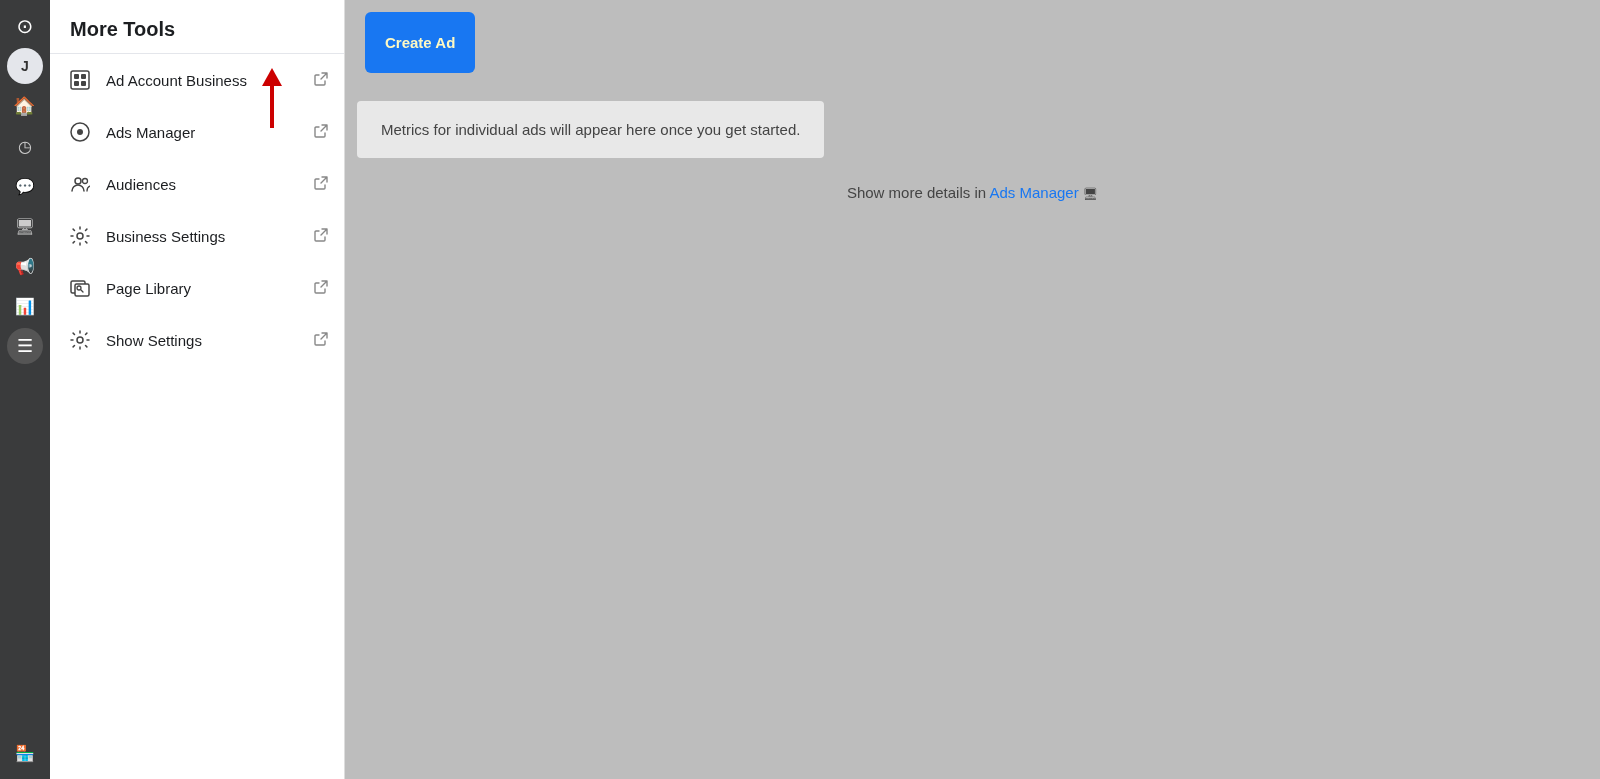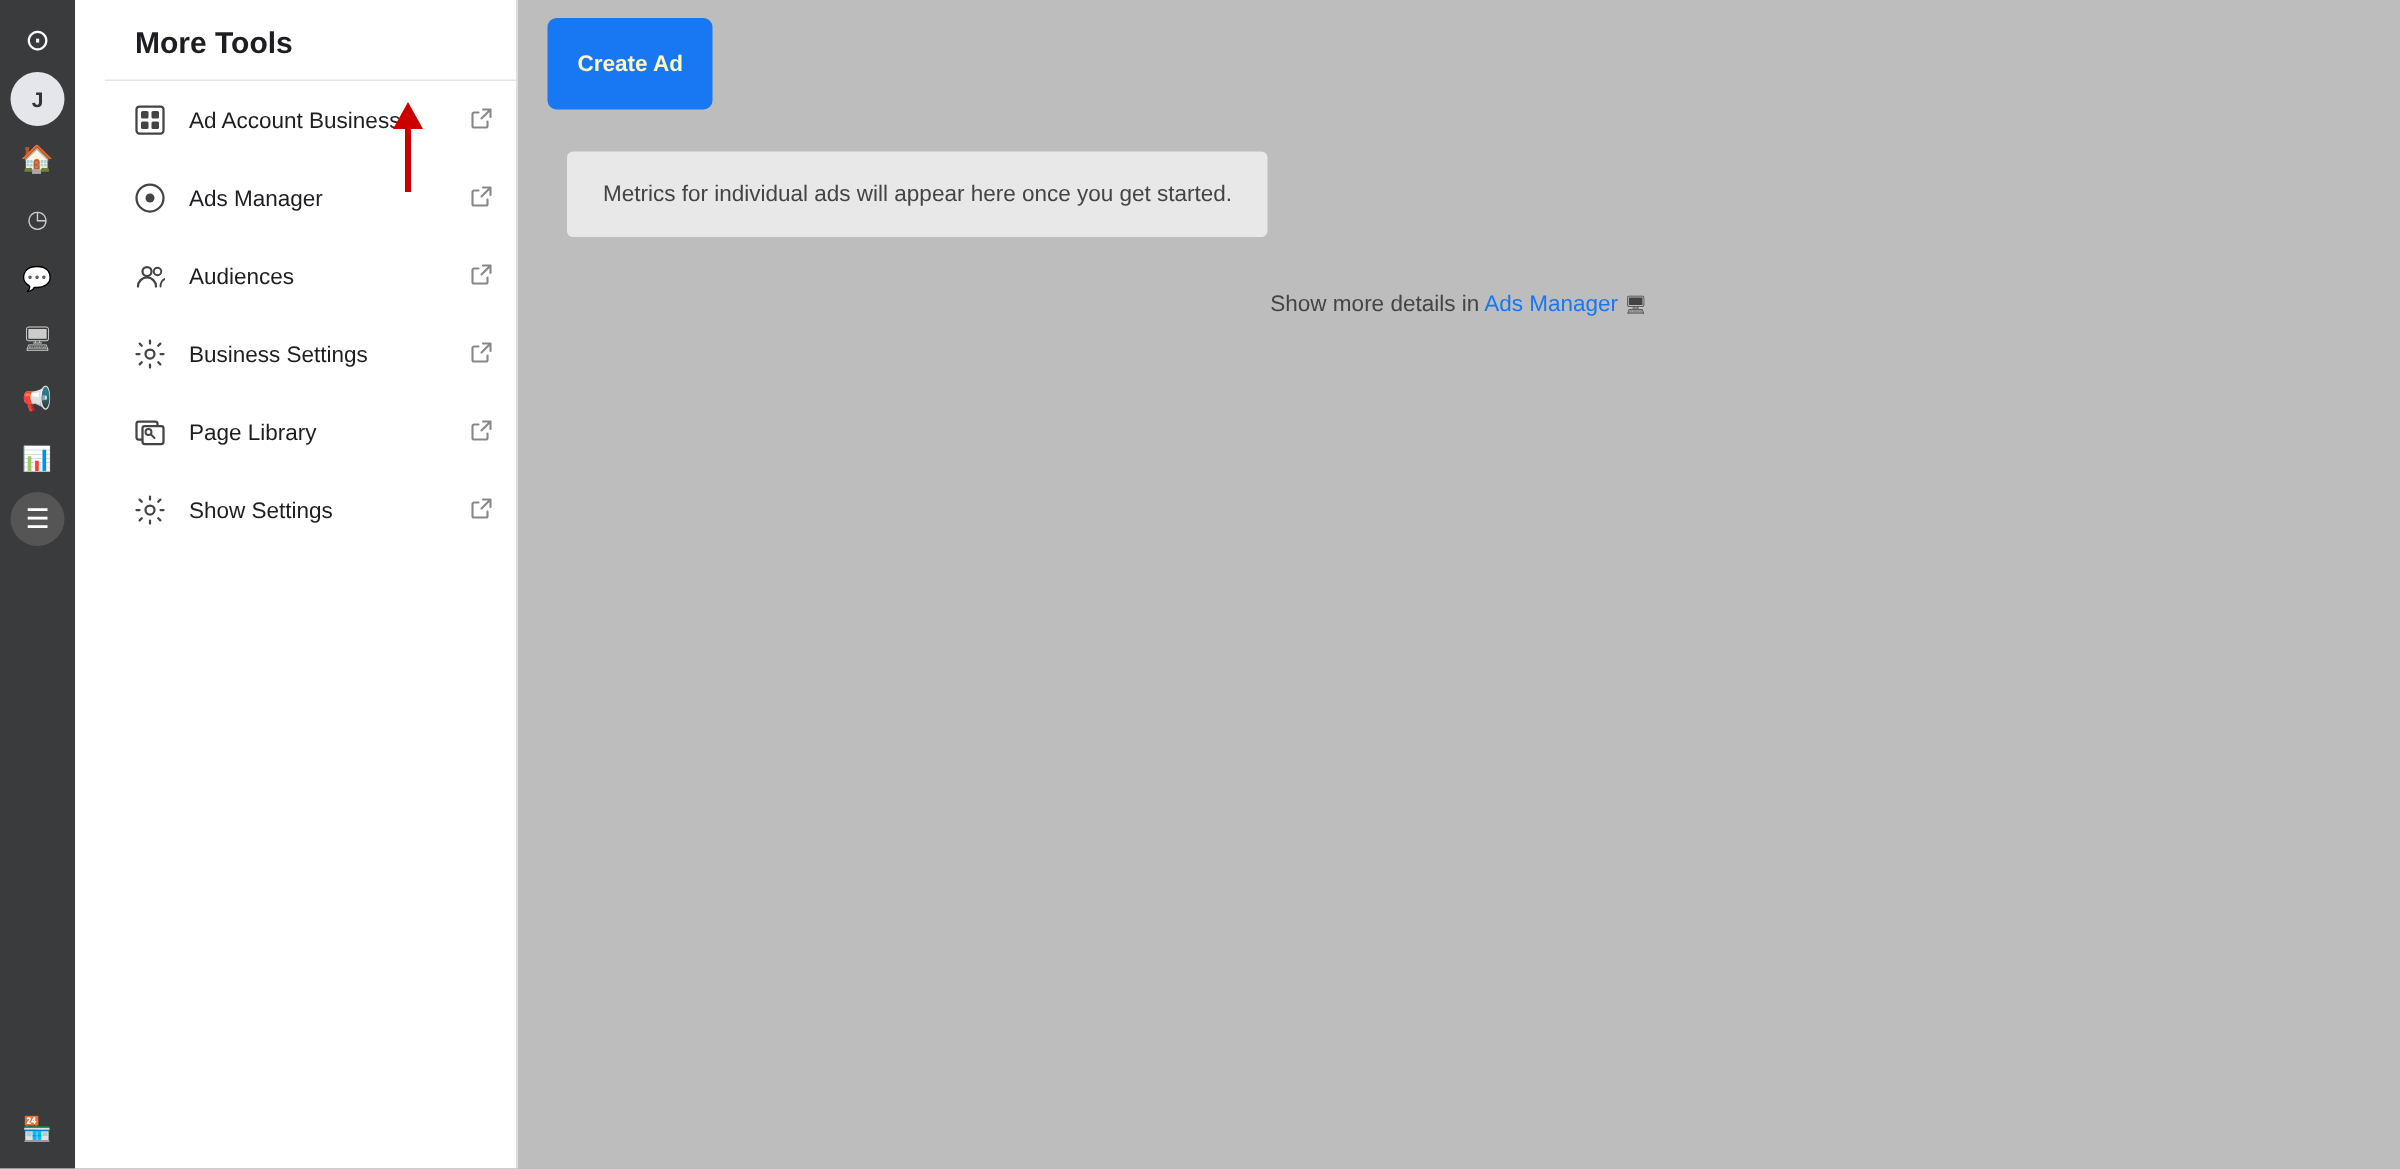--- a/index.html
+++ b/index.html
@@ -43,21 +43,20 @@
     }
 
     
     .more-tools-panel {
       width: 295px;
       background: #fff;
       display: flex;
       flex-direction: column;
       flex-shrink: 0;
       border-right: 1px solid #ddd;
-      padding-left: 20px;
     }
     .more-tools-header {
       font-size: 20px;
       font-weight: 700;
       color: #1c1e21;
       padding: 18px 20px 12px 20px;
       border-bottom: 1px solid #e4e6eb;
     }
     .menu-item {
       display: flex;
@@ -166,34 +165,34 @@
       border: none;
       border-radius: 6px;
       padding: 22px 20px;
       font-size: 15px;
       font-weight: 600;
       cursor: pointer;
     }
 
     .content-area {
       flex: 1;
-      padding: 16px 33px;
+      padding: 16px 12px;
     }
     .metrics-card {
       background: #e8e8e8;
       border-radius: 4px;
       padding: 20px 24px;
       display: inline-block;
     }
     .metrics-text {
       font-size: 15px;
       color: #444;
     }
     .show-more-text {
-      margin-top: 36px;
+      margin-top: 26px;
       font-size: 15px;
       color: #444;
       text-align: center;
     }
     .ads-manager-link {
       color: #1877f2;
       cursor: pointer;
       text-decoration: none;
     }
   </style>

